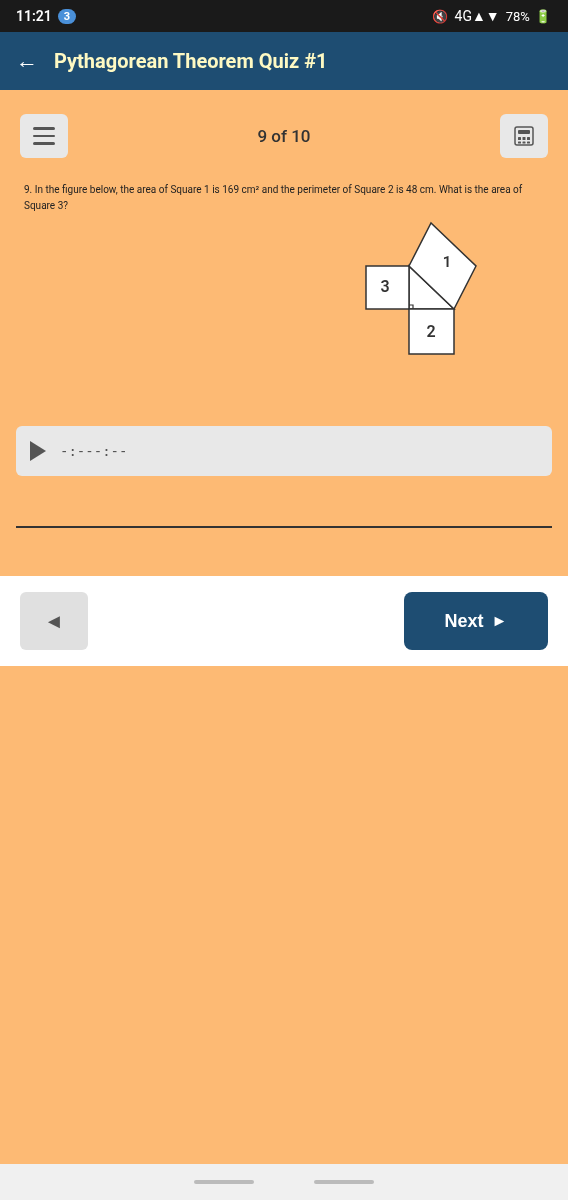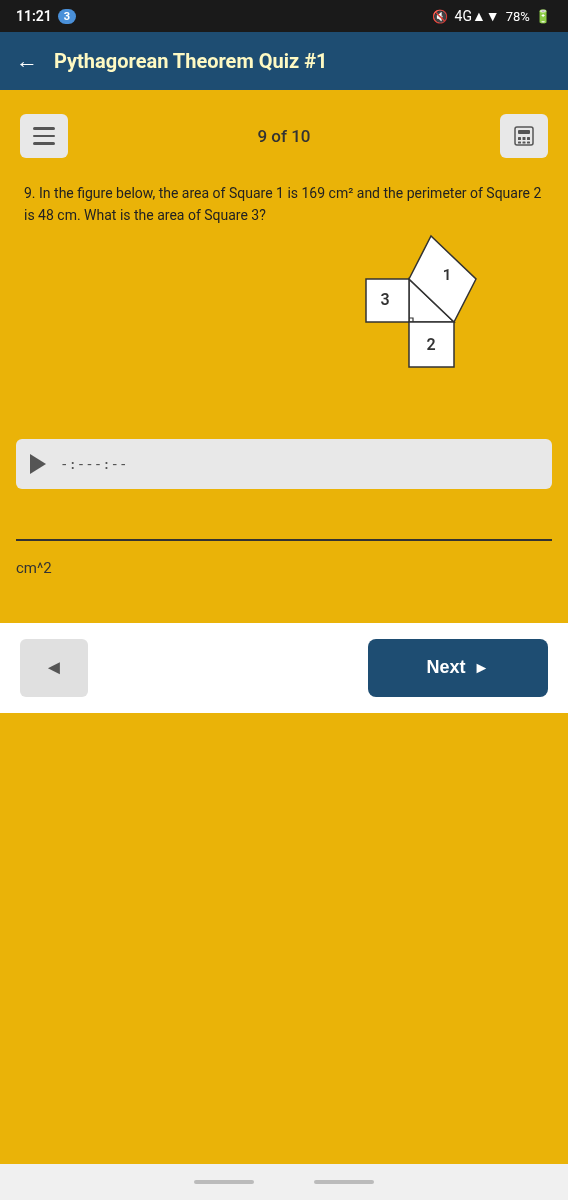--- a/index.html
+++ b/index.html
@@ -61,21 +61,21 @@
       color: white;
     }
     .header-title {
       font-size: 20px;
       font-weight: 700;
       color: #fef9c3;
     }
 
     
     .main-content {
-      background: #eab308;
+      background: #fdba74;
       flex: 1;
       padding: 0;
     }
 
     
     .quiz-controls {
       display: flex;
       align-items: center;
       justify-content: space-between;
       padding: 16px 20px;
@@ -117,21 +117,21 @@
       cursor: pointer;
       font-size: 22px;
       color: #555;
     }
 
     
     .question-area {
       padding: 8px 24px 16px 24px;
     }
     .question-text {
-      font-size: 14px;
+      font-size: 10px;
       color: #222;
       line-height: 1.6;
       margin-bottom: 10px;
     }
 
     
     .figure-container {
       display: flex;
       justify-content: flex-end;
       margin-top: -30px;
@@ -205,21 +205,21 @@
       align-items: center;
       cursor: pointer;
       font-size: 20px;
       color: #555;
     }
     .next-btn {
       background: #1e4d72;
       color: white;
       border: none;
       border-radius: 8px;
-      width: 180px;
+      width: 144px;
       height: 58px;
       display: flex;
       justify-content: center;
       align-items: center;
       cursor: pointer;
       font-size: 18px;
       font-weight: 600;
       gap: 8px;
     }
     .next-arrow {
@@ -321,21 +321,20 @@
 
   <div class="audio-player">
     <div class="play-btn"></div>
     <span class="audio-time">-:---:--</span>
   </div>
 
   <div class="answer-section">
     <input type="text" class="answer-input" placeholder="" style="">
   </div>
 
-  <div class="unit-label">cm^2</div>
 
   <div class="nav-buttons">
     <button class="prev-btn">
       <span>◄</span>
     </button>
     <button class="next-btn">
       <span>Next</span>
       <span class="next-arrow">►</span>
     </button>
   </div>

